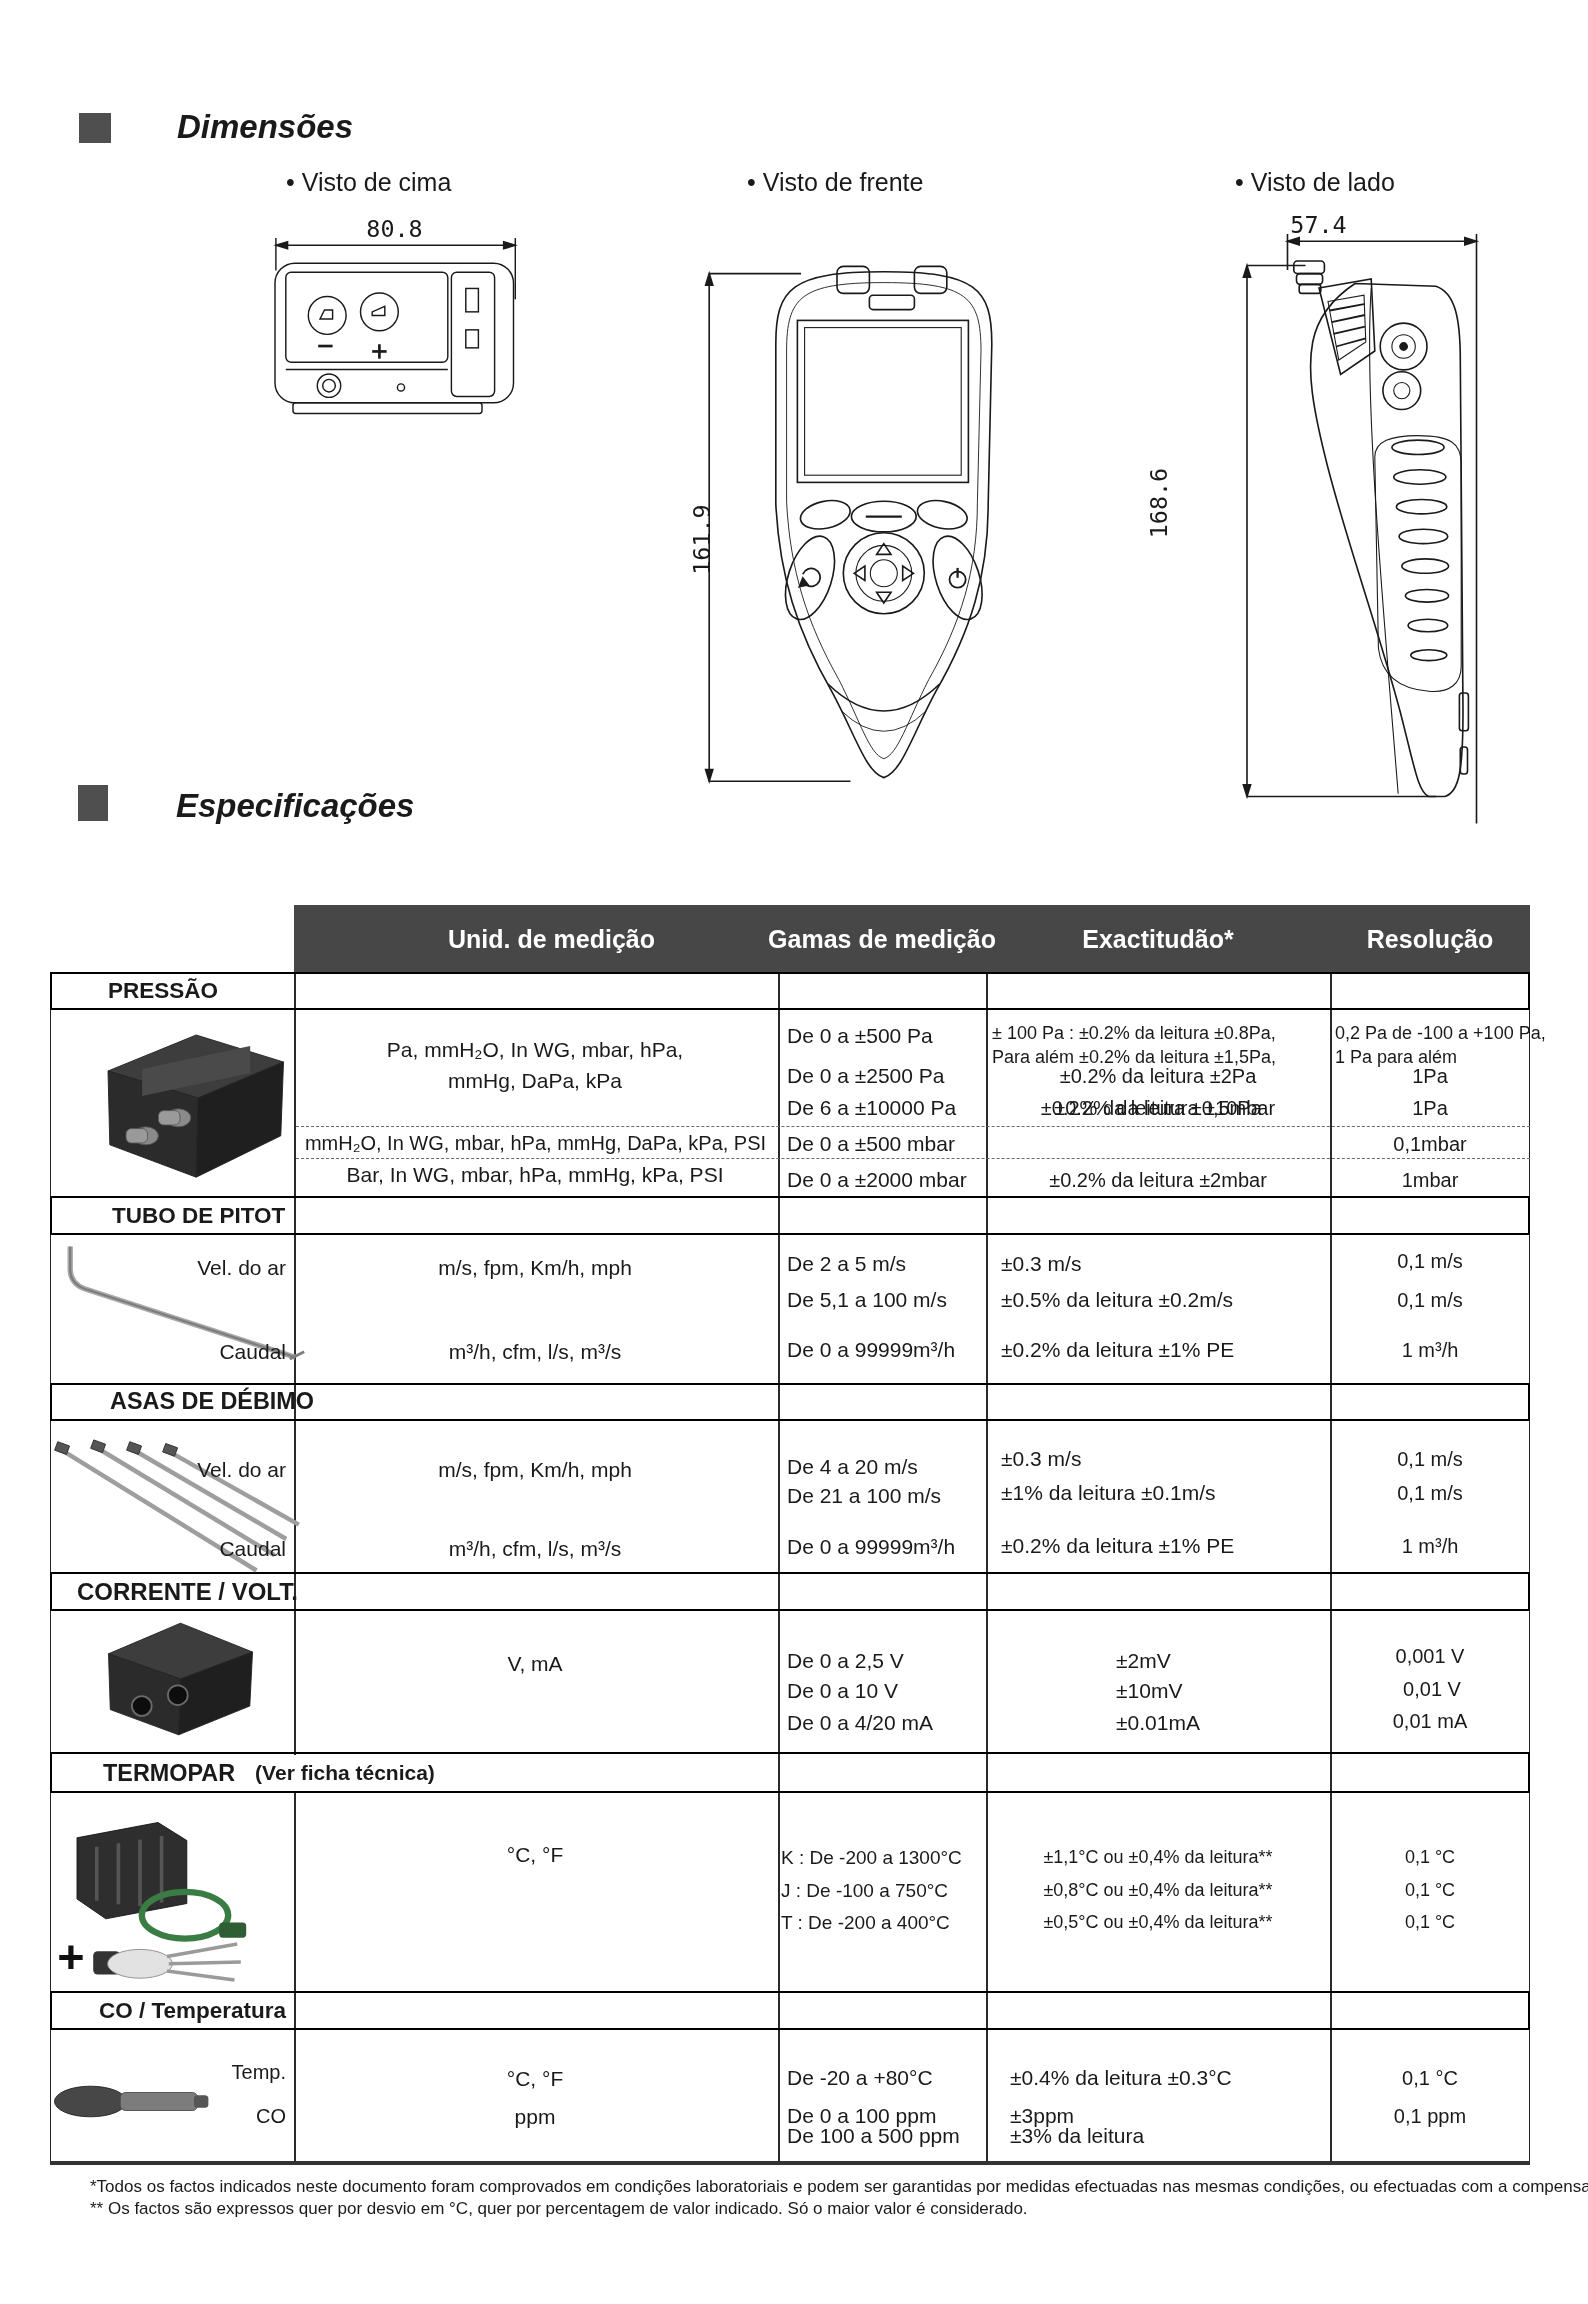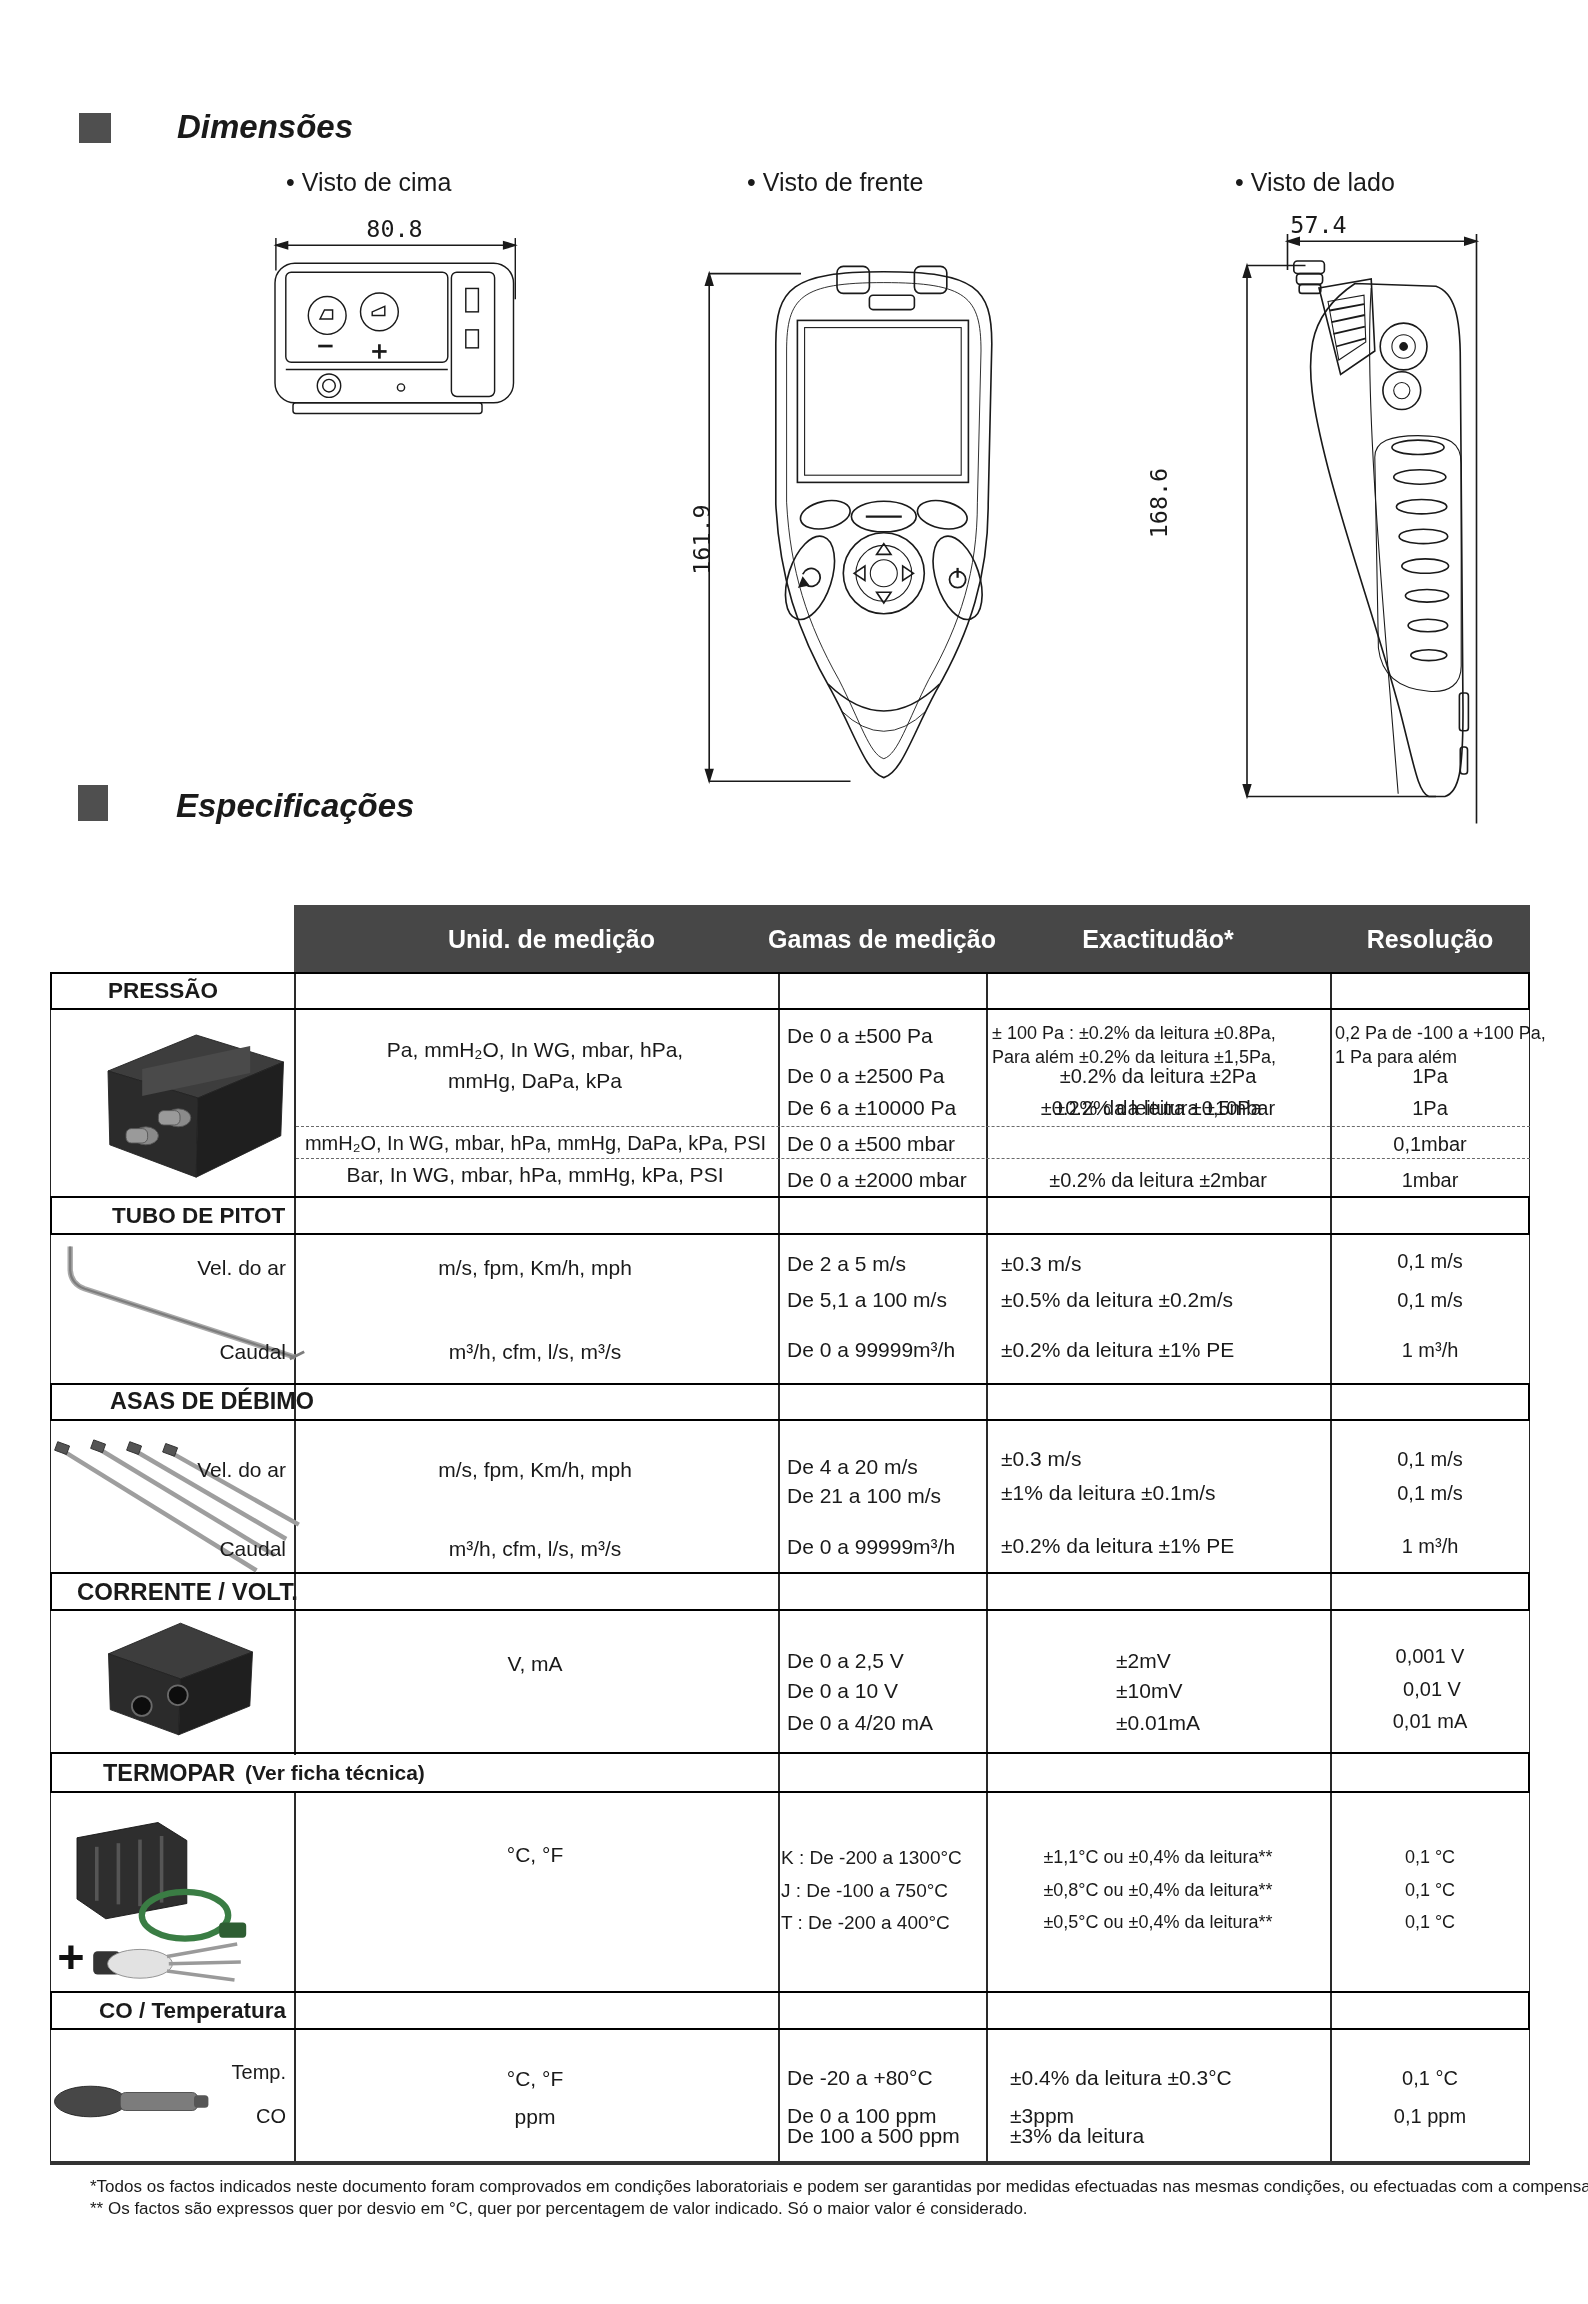--- a/index.html
+++ b/index.html
@@ -168,21 +168,21 @@
   <div class="secbox" style="left:50px;top:1572px;width:1480px;height:39px;"></div>
   <div class="secbox" style="left:50px;top:1752px;width:1480px;height:41px;"></div>
   <div class="secbox" style="left:50px;top:1991px;width:1480px;height:39px;"></div>
 
   <div class="seclabel" style="left:108px;top:974px;height:34px;font-size:22.5px;">PRESSÃO</div>
   <div class="seclabel" style="left:112px;top:1198px;height:35px;font-size:22.5px;">TUBO DE PITOT</div>
   <div class="seclabel" style="left:94px;top:1384px;height:34px;font-size:23.4px;margin-left:16px;">ASAS DE DÉBIMO</div>
   <div class="seclabel" style="left:77px;top:1574px;height:35px;font-size:24px;">CORRENTE / VOLT.</div>
   <div class="seclabel" style="left:103px;top:1755px;height:36px;background:#fff;padding-right:9px;">
     <span style="font-size:23.4px;">TERMOPAR</span>
-    <span style="font-size:21px;margin-left:10px;">(Ver ficha técnica)</span>
+    <span style="font-size:21px;margin-left:20px;">(Ver ficha técnica)</span>
   </div>
   <div class="seclabel" style="left:99px;top:1993px;height:35px;font-size:22.5px;">CO / Temperatura</div>
 
   <div class="dash" style="left:296px;top:1126px;width:1234px;"></div>
   <div class="dash" style="left:296px;top:1158px;width:1234px;"></div>
 
   <svg style="left:90px;top:1026px;" width="207" height="162" viewBox="0 0 230 180">
     <polygon points="20,50 118,10 215,40 120,80" fill="#3d3d3d" stroke="#222"></polygon>
     <polygon points="20,50 120,80 118,168 22,132" fill="#2b2b2b" stroke="#222"></polygon>
     <polygon points="215,40 120,80 118,168 212,122" fill="#1f1f1f" stroke="#222"></polygon>

